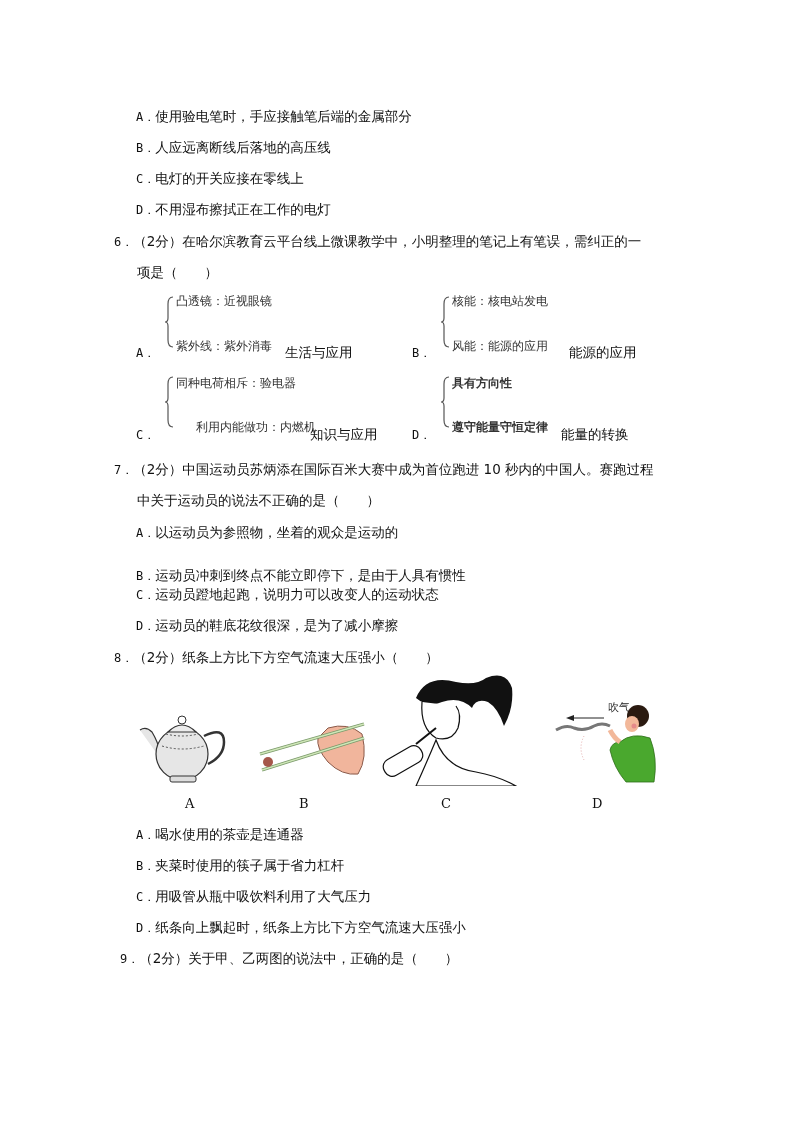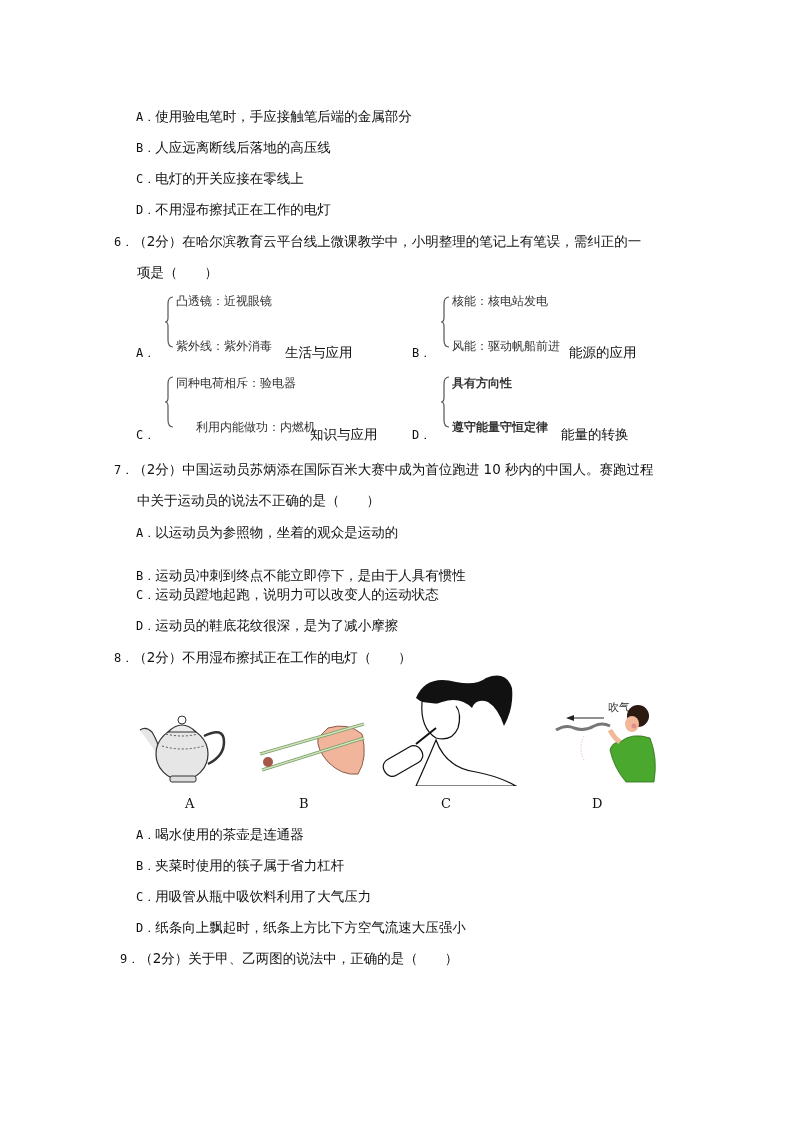--- a/index.html
+++ b/index.html
@@ -45,21 +45,21 @@
   <span class="bt" style="left:40px; top:48px;">紫外线：紫外消毒</span>
   <span class="bcap" style="left:149px; top:54px;">生活与应用</span>
 </div>
 
 <div class="bracket-item" style="left:412px; top:290px; width:260px; height:72px;">
   <span class="abs opt-letter" style="left:0; top:55px;">B．</span>
   <svg class="brace" style="left:28px; top:6px;" viewBox="0 0 10 52">
       <path d="M9 1 Q4 1 4 8 L4 22 Q4 26 1 26 Q4 26 4 30 L4 44 Q4 51 9 51" fill="none" stroke="#555" stroke-width="1.2"></path>
     </svg>
   <span class="bt" style="left:40px; top:3px;">核能：核电站发电</span>
-  <span class="bt" style="left:40px; top:48px;">风能：驱动帆船前进</span>
+  <span class="bt" style="left:40px; top:48px;">风能：能源的应用</span>
   <span class="bcap" style="left:157px; top:54px;">能源的应用</span>
 </div>
 
 <div class="bracket-item" style="left:136px; top:372px; width:260px; height:72px;">
   <span class="abs opt-letter" style="left:0; top:55px;">C．</span>
   <svg class="brace" style="left:28px; top:4px;" viewBox="0 0 10 52">
       <path d="M9 1 Q4 1 4 8 L4 22 Q4 26 1 26 Q4 26 4 30 L4 44 Q4 51 9 51" fill="none" stroke="#555" stroke-width="1.2"></path>
     </svg>
   <span class="bt" style="left:40px; top:3px;">同种电荷相斥：验电器</span>
   <span class="bt" style="left:40px; top:47px;margin-left:20px;">利用内能做功：内燃机</span>
@@ -88,21 +88,21 @@
   <span class="opt-letter">B．</span><span>运动员冲刺到终点不能立即停下，是由于人具有惯性</span>
 </div>
 <div class="abs line" style="left:136px; top:582px;">
   <span class="opt-letter">C．</span><span>运动员蹬地起跑，说明力可以改变人的运动状态</span>
 </div>
 <div class="abs line" style="left:136px; top:613px;">
   <span class="opt-letter">D．</span><span>运动员的鞋底花纹很深，是为了减小摩擦</span>
 </div>
 
 <div class="abs line" style="left:114px; top:645px;">
-  <span class="opt-letter">8．</span><span>（2分）</span><span>不用湿布擦拭正在工作的电灯（　　）</span>
+  <span class="opt-letter">8．</span><span>（2分）</span><span>纸条上方比下方空气流速大压强小（　　）</span>
 </div>
 
 <svg class="fig" style="left:138px; top:712px;" width="92" height="72" viewBox="0 0 92 72">
   <path d="M2 18 Q8 14 14 20 Q20 30 22 40 L22 46" fill="#e6e6e6" stroke="#333" stroke-width="1.2"></path>
   <ellipse cx="44" cy="42" rx="26" ry="26" fill="#e6e6e6" stroke="#333" stroke-width="1.2"></ellipse>
   <path d="M30 20 Q44 6 58 20 Z" fill="#ececec" stroke="#333" stroke-width="1.2"></path>
   <circle cx="44" cy="8" r="4" fill="#fff" stroke="#333" stroke-width="1"></circle>
   <path d="M24 34 Q44 40 66 34" fill="none" stroke="#555" stroke-dasharray="2 2"></path>
   <path d="M28 22 Q44 26 60 22" fill="none" stroke="#555" stroke-dasharray="2 2"></path>
   <path d="M66 24 Q86 14 86 30 Q86 44 70 52" fill="none" stroke="#333" stroke-width="2.5"></path>

